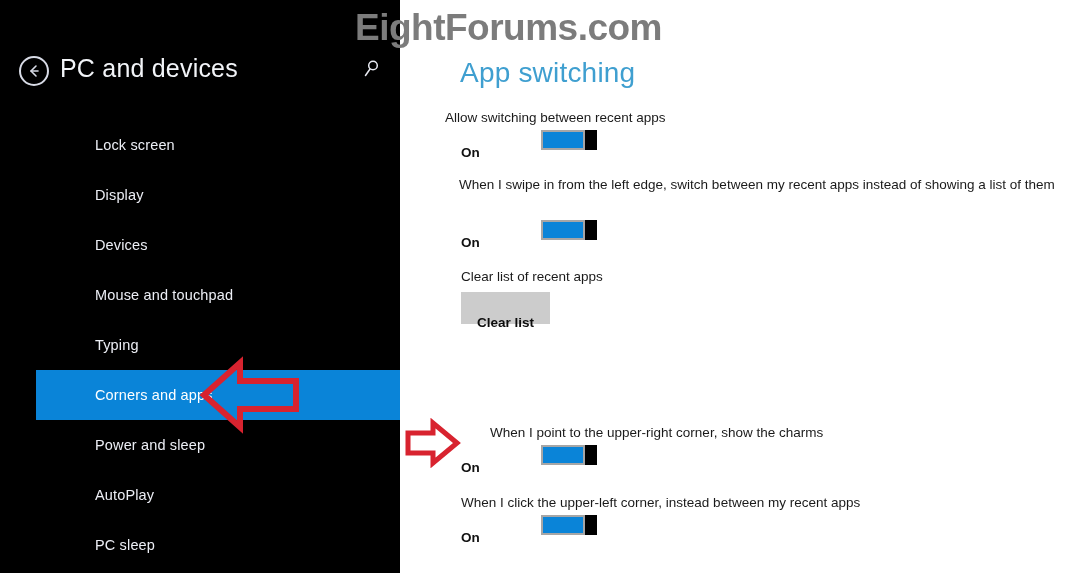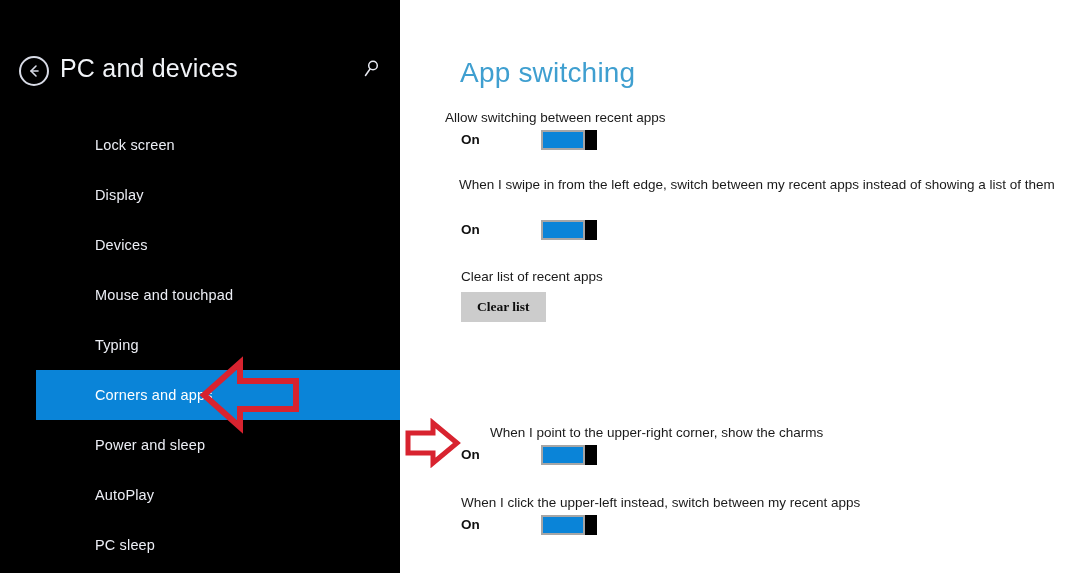--- a/index.html
+++ b/index.html
@@ -111,20 +111,21 @@
     position: absolute;
     font-size: 13.5px;
     color: #1a1a1a;
     line-height: 19px;
   }
   .on-label {
     position: absolute;
     font-size: 13.5px;
     font-weight: bold;
     color: #111111;
+    margin-top: 13px;
   }
 
   
   .toggle {
     position: absolute;
     width: 56px;
     height: 20px;
     box-sizing: border-box;
   }
   .toggle .track {
@@ -144,24 +145,24 @@
     width: 12px;
     height: 20px;
     background: #000000;
   }
 
   .clear-btn {
     position: absolute;
     background: #cccccc;
     border: none;
     color: #0d0d0d;
-    font-family: Liberation Serif, serif;
+    font-family: Liberation Sans, sans-serif;
     font-size: 13.5px;
     font-weight: bold;
-    padding: 0 16px;
+    padding: 16px 16px;
     height: 30px;
     line-height: 30px;
     box-sizing: border-box;
     text-align: center;
     cursor: pointer;
   }
 
   
   .watermark {
     position: absolute;
@@ -261,28 +262,29 @@
     <button class="clear-btn" style="left:61px; top:292px;">Clear list</button>
 
 
     <div class="label" style="left:61px; top:423px; width:600px;margin-left:29px;">When I point to the upper-right corner, show the charms</div>
     <div class="on-label" style="left:61px; top:447px;">On</div>
     <div class="toggle" style="left:141px; top:445px;">
       <div class="track"></div>
       <div class="thumb"></div>
     </div>
 
-    <div class="label" style="left:61px; top:493px; width:600px;">When I click the upper-left instead, switch between my recent apps</div>
+    <div class="label" style="left:61px; top:493px; width:600px;">When I click the upper-left corner, instead between my recent apps</div>
     <div class="on-label" style="left:61px; top:517px;">On</div>
     <div class="toggle" style="left:141px; top:515px;">
       <div class="track"></div>
       <div class="thumb"></div>
     </div>
   </div>
 
+  <div class="watermark">EightForums.com</div>
 
   <div class="annot" style="left:196px; top:355px;">
     <svg width="110" height="80" viewBox="0 0 110 80">
       <polygon points="8,40 44,8 44,26 100,26 100,54 44,54 44,72" fill="none" stroke="#d8232f" stroke-width="6" stroke-linejoin="miter"></polygon>
     </svg>
   </div>
 
   <div class="annot" style="left:403px; top:418px;">
     <svg width="60" height="50" viewBox="0 0 60 50">
       <polygon points="54,25 30,5 30,15 5,15 5,35 30,35 30,45" fill="none" stroke="#d8232f" stroke-width="5" stroke-linejoin="miter"></polygon>

